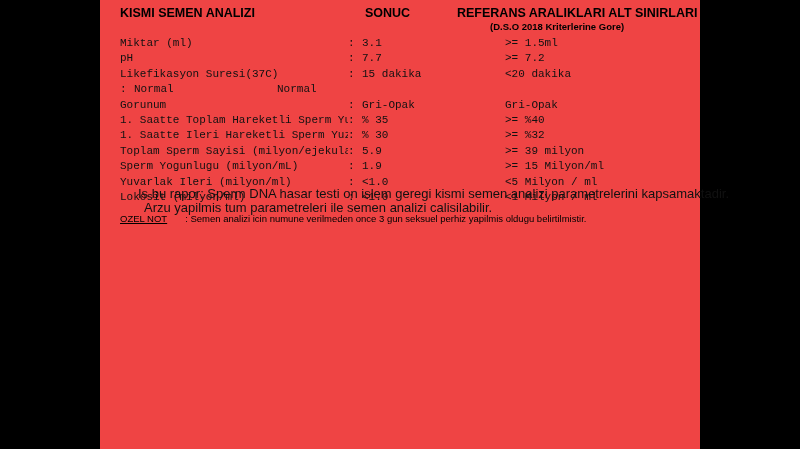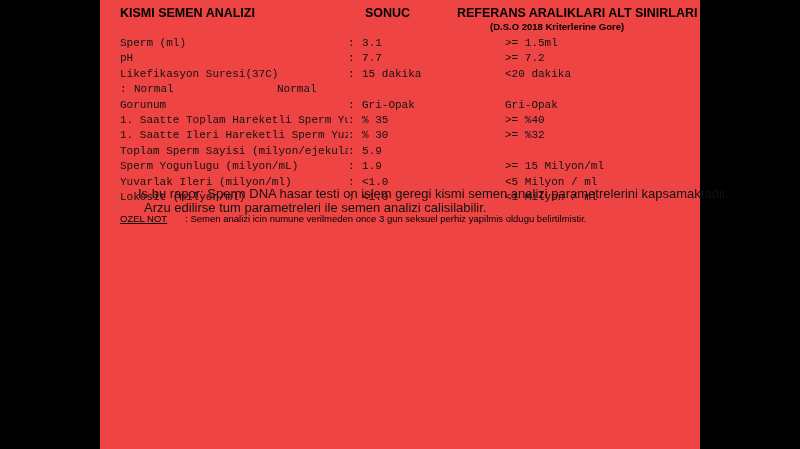--- a/index.html
+++ b/index.html
@@ -97,21 +97,21 @@
   <div id="sheet">
 
     <div class="hdr" id="hdr-left">KISMI SEMEN ANALIZI</div>
     <div class="hdr" id="hdr-mid">SONUC</div>
     <div class="hdr" id="hdr-right">REFERANS ARALIKLARI ALT SINIRLARI</div>
     <div id="hdr-sub">(D.S.O 2018 Kriterlerine Gore)</div>
 
     <div id="rows">
 
       <div class="row">
-        <span class="c-label">Sperm (ml)</span>
+        <span class="c-label">Miktar (ml)</span>
         <span class="c-colon">:</span>
         <span class="c-value">3.1</span>
         <span class="c-ref">&gt;= 1.5ml</span>
       </div>
 
       <div class="row">
         <span class="c-label">pH</span>
         <span class="c-colon">:</span>
         <span class="c-value">7.7</span>
         <span class="c-ref">&gt;= 7.2</span>
@@ -148,20 +148,21 @@
         <span class="c-label">1. Saatte Ileri Hareketli Sperm Yuzdesi</span>
         <span class="c-colon">:</span>
         <span class="c-value">% 30</span>
         <span class="c-ref">&gt;= %32</span>
       </div>
 
       <div class="row">
         <span class="c-label">Toplam Sperm Sayisi (milyon/ejekulat)</span>
         <span class="c-colon">:</span>
         <span class="c-value">5.9</span>
+        <span class="c-ref">&gt;= 39 milyon</span>
       </div>
 
       <div class="row">
         <span class="c-label">Sperm Yogunlugu (milyon/mL)</span>
         <span class="c-colon">:</span>
         <span class="c-value">1.9</span>
         <span class="c-ref">&gt;= 15 Milyon/ml</span>
       </div>
 
       <div class="row">
@@ -174,20 +175,20 @@
       <div class="row">
         <span class="c-label">Lokosit (milyon/ml)</span>
         <span class="c-colon">:</span>
         <span class="c-value">&lt;1.0</span>
         <span class="c-ref">&lt;1 Milyon / ml</span>
       </div>
 
     </div>
 
     <div class="note" id="note1">Is bu rapor: Sperm DNA hasar testi on islem geregi kismi semen analizi parametrelerini kapsamaktadir.</div>
-    <div class="note" id="note2">Arzu edilirse tum parametreleri ile semen analizi calisilabilir.</div>
+    <div class="note" id="note2">Arzu yapilmis tum parametreleri ile semen analizi calisilabilir.</div>
 
     <div id="special">
       <span id="special-label">OZEL NOT</span><span>: Semen analizi icin numune verilmeden once 3 gun seksuel perhiz yapilmis oldugu belirtilmistir.</span>
     </div>
 
   </div>
 </div>
 
 </body></html>

